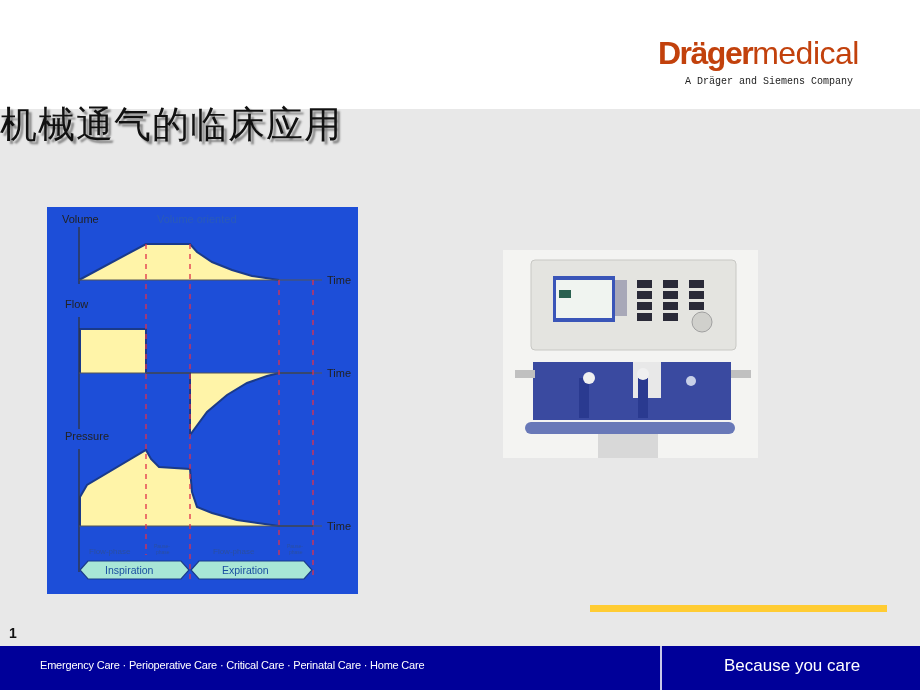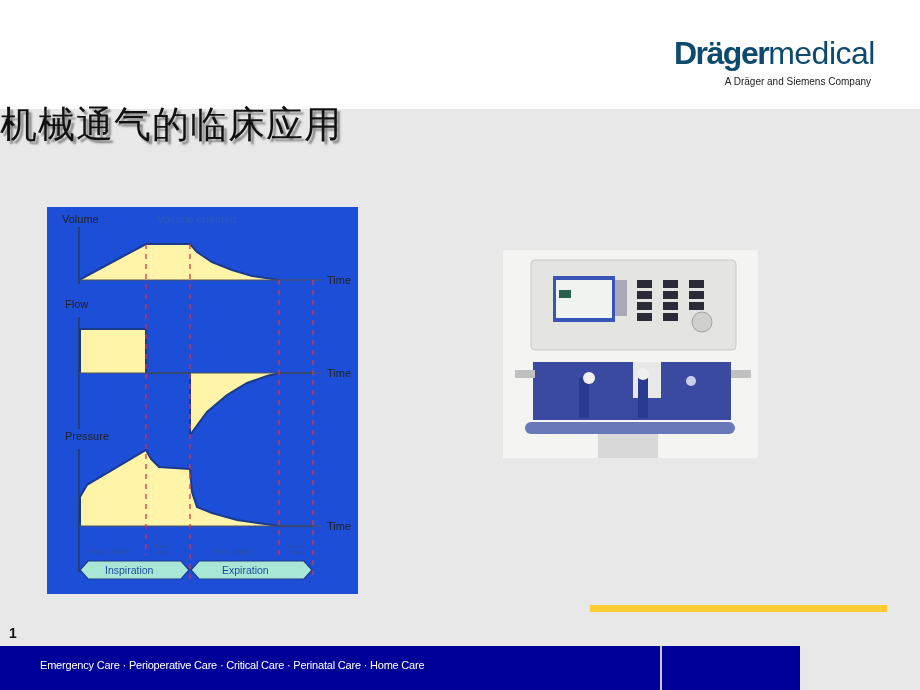--- a/index.html
+++ b/index.html
@@ -2,39 +2,39 @@
 <html><head>
 <meta charset="utf-8">
 <style>
   * { box-sizing: border-box; margin: 0; padding: 0; }
   html, body { width: 920px; height: 690px; overflow: hidden; }
   body { position: relative; background: #e8e8e8; font-family: "Liberation Sans", sans-serif; }
 
   .top-band { position: absolute; left: 0; top: 0; width: 920px; height: 109px; background: #ffffff; }
 
   .logo { position: absolute; left: 658px; top: 36px; width: 215px; height: 56px; }
-  .logo-main { position: absolute; left: 16px; top: 0; white-space: nowrap; color: #0c4a6e; line-height: 34px; }
+  .logo-main { position: absolute; left: 0; top: 0; white-space: nowrap; color: #c2410c; line-height: 34px; }
   .logo-drager { font-family: "Liberation Sans", sans-serif; font-weight: bold; font-size: 32px; letter-spacing: -1.5px; }
   .logo-medical { font-family: "Liberation Sans", sans-serif; font-size: 32px; letter-spacing: -0.5px; }
-  .logo-sub { position: absolute; right: 2px; top: 40px; font-size: 10px; color: #222; white-space: nowrap; }
+  .logo-sub { position: absolute; right: 20px; top: 40px; font-size: 10px; color: #222; white-space: nowrap; font-family: Liberation Mono, monospace; }
 
   .title { position: absolute; left: 0; top: 100px; width: 860px; text-align: left;
     font-family: "DejaVu Sans", sans-serif; font-size: 37px; color: #111;
     text-shadow: 3px 3px 2px #888; letter-spacing: 1px; }
 
   .chart-box { position: absolute; left: 47px; top: 207px; width: 311px; height: 387px; background: #1d4ed8; }
   .chart-box svg { position: absolute; left: 0; top: 0; }
 
   .photo { position: absolute; left: 503px; top: 250px; width: 255px; height: 208px; background: #f4f4f2; }
 
   .accent-bar { position: absolute; left: 590px; top: 605px; width: 297px; height: 7px; background: #ffcc33; }
 
   .page-number { position: absolute; left: 9px; top: 625px; font-size: 14px; font-weight: bold; color: #111; }
 
-  .footer { position: absolute; left: 0; top: 646px; width: 800px; height: 44px; background: #000099; }
+  .footer { position: absolute; left: 0; top: 646px; width: 920px; height: 44px; background: #000099; }
   .footer-divider { position: absolute; left: 660px; top: 0; width: 2px; height: 44px; background: #c8c8e8; }
   .footer-left { position: absolute; left: 40px; top: 13px; font-size: 11px; color: #ffffff; letter-spacing: -0.2px; }
   .footer-right { position: absolute; left: 724px; top: 10px; font-size: 17px; color: #ffffff; }
 
   .lbl { font-family: "Liberation Sans", sans-serif; fill: #222; }
 </style>
 </head>
 <body>
 
 <div class="top-band"></div>
@@ -140,13 +140,14 @@
   </svg>
 </div>
 
 <div class="accent-bar"></div>
 
 <div class="page-number">1</div>
 
 <div class="footer">
   <div class="footer-left">Emergency Care · Perioperative Care · Critical Care · Perinatal Care · Home Care</div>
   <div class="footer-divider"></div>
+  <div class="footer-right">Because you care</div>
 </div>
 
 </body></html>

